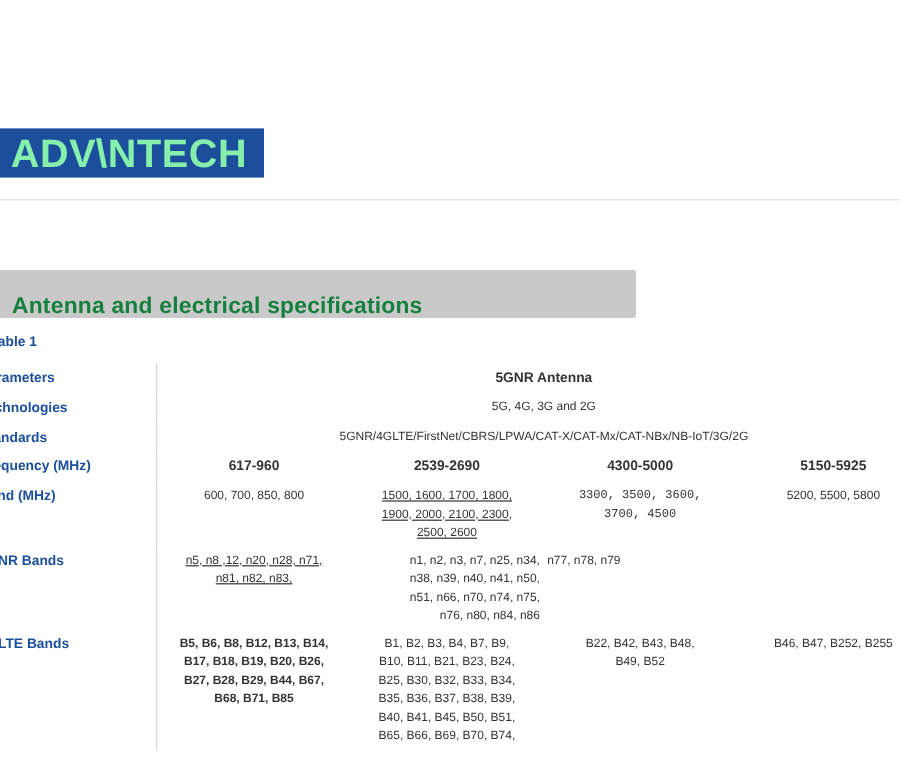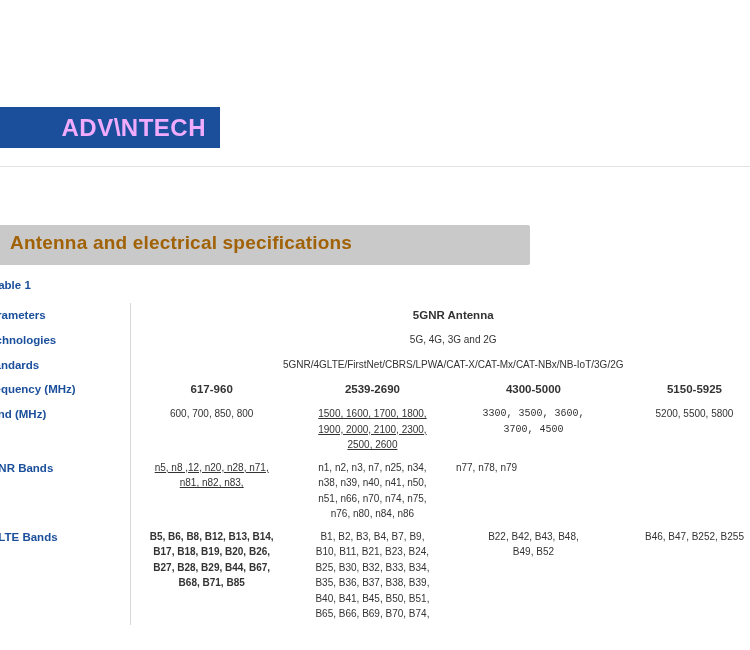--- a/index.html
+++ b/index.html
@@ -23,22 +23,22 @@
     width: 260px;
     height: 41px;
     background: #1b4f9c;
     display: flex;
     align-items: center;
     justify-content: flex-end;
     padding-right: 14px;
     box-sizing: border-box;
   }
   .logo-text {
-    color: #f0abfc;
-    font-size: 24px;
+    color: #86efac;
+    font-size: 33px;
     font-weight: bold;
     letter-spacing: 0.5px;
     font-family: "Liberation Sans", sans-serif;
     white-space: nowrap;
   }
   .logo-text .v-mark {
     display: inline-block;
     transform: scaleX(1.05);
   }
 
@@ -57,25 +57,25 @@
     left: -40px;
     top: 225px;
     width: 570px;
     height: 40px;
     background: #c9c9c9;
     border-radius: 2px;
   }
   .section-title {
     position: absolute;
     left: 0;
-    top: 232px;
+    top: 245px;
     width: 540px;
     font-size: 19px;
     font-weight: bold;
-    color: #a16207;
+    color: #15803d;
     letter-spacing: 0.2px;
     padding-left: 10px;
     box-sizing: border-box;
   }
 
   
   .table-caption {
     position: absolute;
     left: -8px;
     top: 279px;
@@ -180,21 +180,21 @@
 2500, 2600</td>
       <td class="center" style="white-space: pre-line; font-family: Liberation Mono, monospace;">3300, 3500, 3600,
 3700, 4500</td>
       <td class="center">5200, 5500, 5800</td>
     </tr>
 
     <tr class="row-line">
       <td class="param-cell">5GNR Bands</td>
       <td class="center vline" style="white-space: pre-line; text-decoration: underline;">n5, n8 ,12, n20, n28, n71,
 n81, n82, n83,</td>
-      <td class="center" style="white-space: pre-line;">n1, n2, n3, n7, n25, n34,
+      <td class="center" style="white-space: pre-line; text-align: right;">n1, n2, n3, n7, n25, n34,
 n38, n39, n40, n41, n50,
 n51, n66, n70, n74, n75,
 n76, n80, n84, n86</td>
       <td>n77, n78, n79</td>
       <td class="center"></td>
     </tr>
 
     <tr>
       <td class="param-cell">4GLTE Bands</td>
       <td class="center vline" style="white-space: pre-line; font-weight: bold;">B5, B6, B8, B12, B13, B14,

